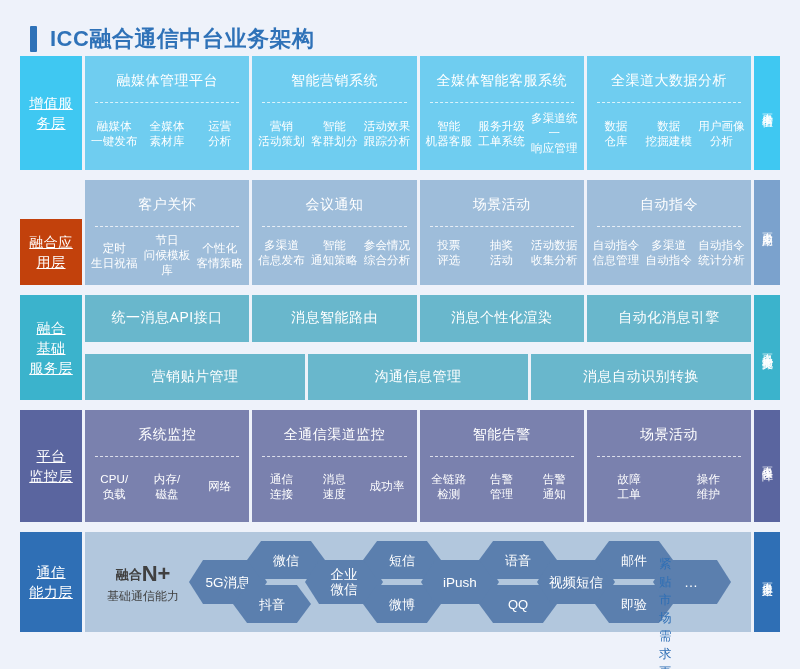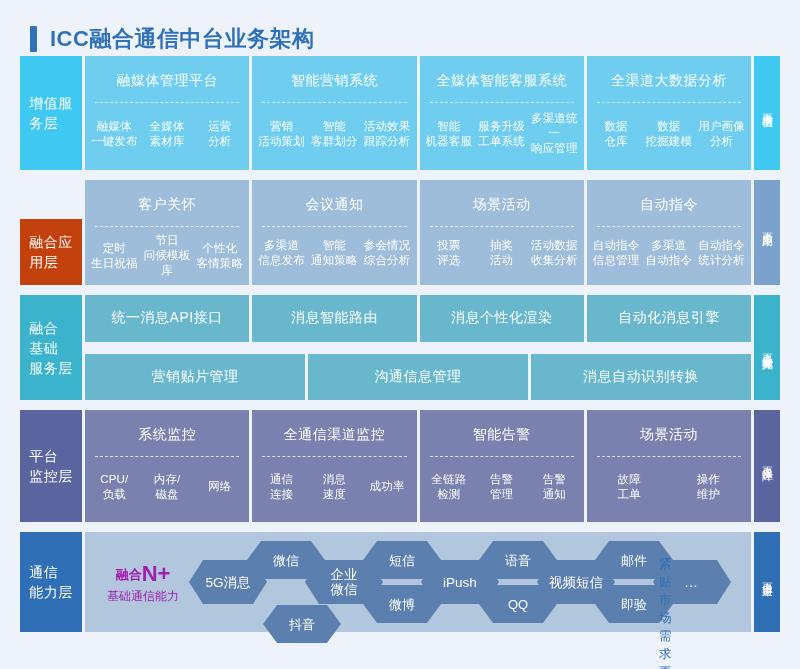--- a/index.html
+++ b/index.html
@@ -28,23 +28,24 @@
 
   
   .layer{
     display:flex;
     margin:0 20px 10px 20px;
     align-items:stretch;
   }
   .layer-label{
     width:62px;flex:0 0 62px;
     display:flex;align-items:center;justify-content:center;
-    text-align:left;
+    text-align:center;
     color:#ffffff;font-size:14px;line-height:20px;
     letter-spacing:.5px;
+    text-decoration:underline;
   }
   .layer-body{
     flex:1 1 auto;display:flex;align-items:stretch;gap:3px;
     margin-left:3px;
   }
   .more-strip{
     width:26px;flex:0 0 26px;margin-left:3px;
     display:flex;align-items:center;justify-content:center;
     color:#ffffff;font-size:11px;line-height:13px;
     writing-mode:vertical-rl;text-orientation:upright;
@@ -115,21 +116,21 @@
   .l5 .layer-label{background:#2f6fb5;}
   .l5 .more-strip{background:#2f6fb5;}
   .hex-area{
     flex:1 1 auto;background:#b2c7dd;margin-left:3px;
     display:flex;align-items:center;
     position:relative;
     padding-left:12px;
     box-sizing:border-box;
   }
   .fuse{
-    flex:0 0 auto;width:92px;text-align:center;color:#a21caf;
+    flex:0 0 auto;width:92px;text-align:center;color:#404040;
     line-height:1.25;
   }
   .fuse .fuse-top{font-size:13px;font-weight:bold;}
   .fuse .fuse-top .np{font-size:22px;vertical-align:-2px;letter-spacing:0;}
   .fuse .fuse-bottom{font-size:12px;margin-top:2px;}
 
   .hex-wrap{
     flex:0 0 auto;position:relative;height:86px;width:450px;
   }
   .hex{
@@ -371,21 +372,21 @@
   <div class="hex-area">
 
     <div class="fuse">
       <div class="fuse-top"><span>融合</span><span class="np">N+</span></div>
       <div class="fuse-bottom">基础通信能力</div>
     </div>
 
     <div class="hex-wrap">
       <div class="hex big" style="left: 0px; white-space: pre-line;">5G消息</div>
       <div class="hex small up" style="left: 58px; white-space: pre-line;">微信</div>
-      <div class="hex small dn" style="left: 74px; white-space: pre-line; margin-top: 20px;">抖音</div>
+      <div class="hex small dn" style="left: 44px; white-space: pre-line;">抖音</div>
       <div class="hex big" style="left: 116px; white-space: pre-line;">企业
 微信</div>
       <div class="hex small up" style="left: 174px; white-space: pre-line;">短信</div>
       <div class="hex small dn" style="left: 174px; white-space: pre-line;">微博</div>
       <div class="hex big" style="left: 232px; white-space: pre-line;">iPush</div>
       <div class="hex small up" style="left: 290px; white-space: pre-line;">语音</div>
       <div class="hex small dn" style="left: 290px; white-space: pre-line;">QQ</div>
       <div class="hex big" style="left: 348px; white-space: pre-line;">视频短信</div>
       <div class="hex small up" style="left: 406px; white-space: pre-line;">邮件</div>
       <div class="hex small dn" style="left: 406px; white-space: pre-line;">即验</div>

